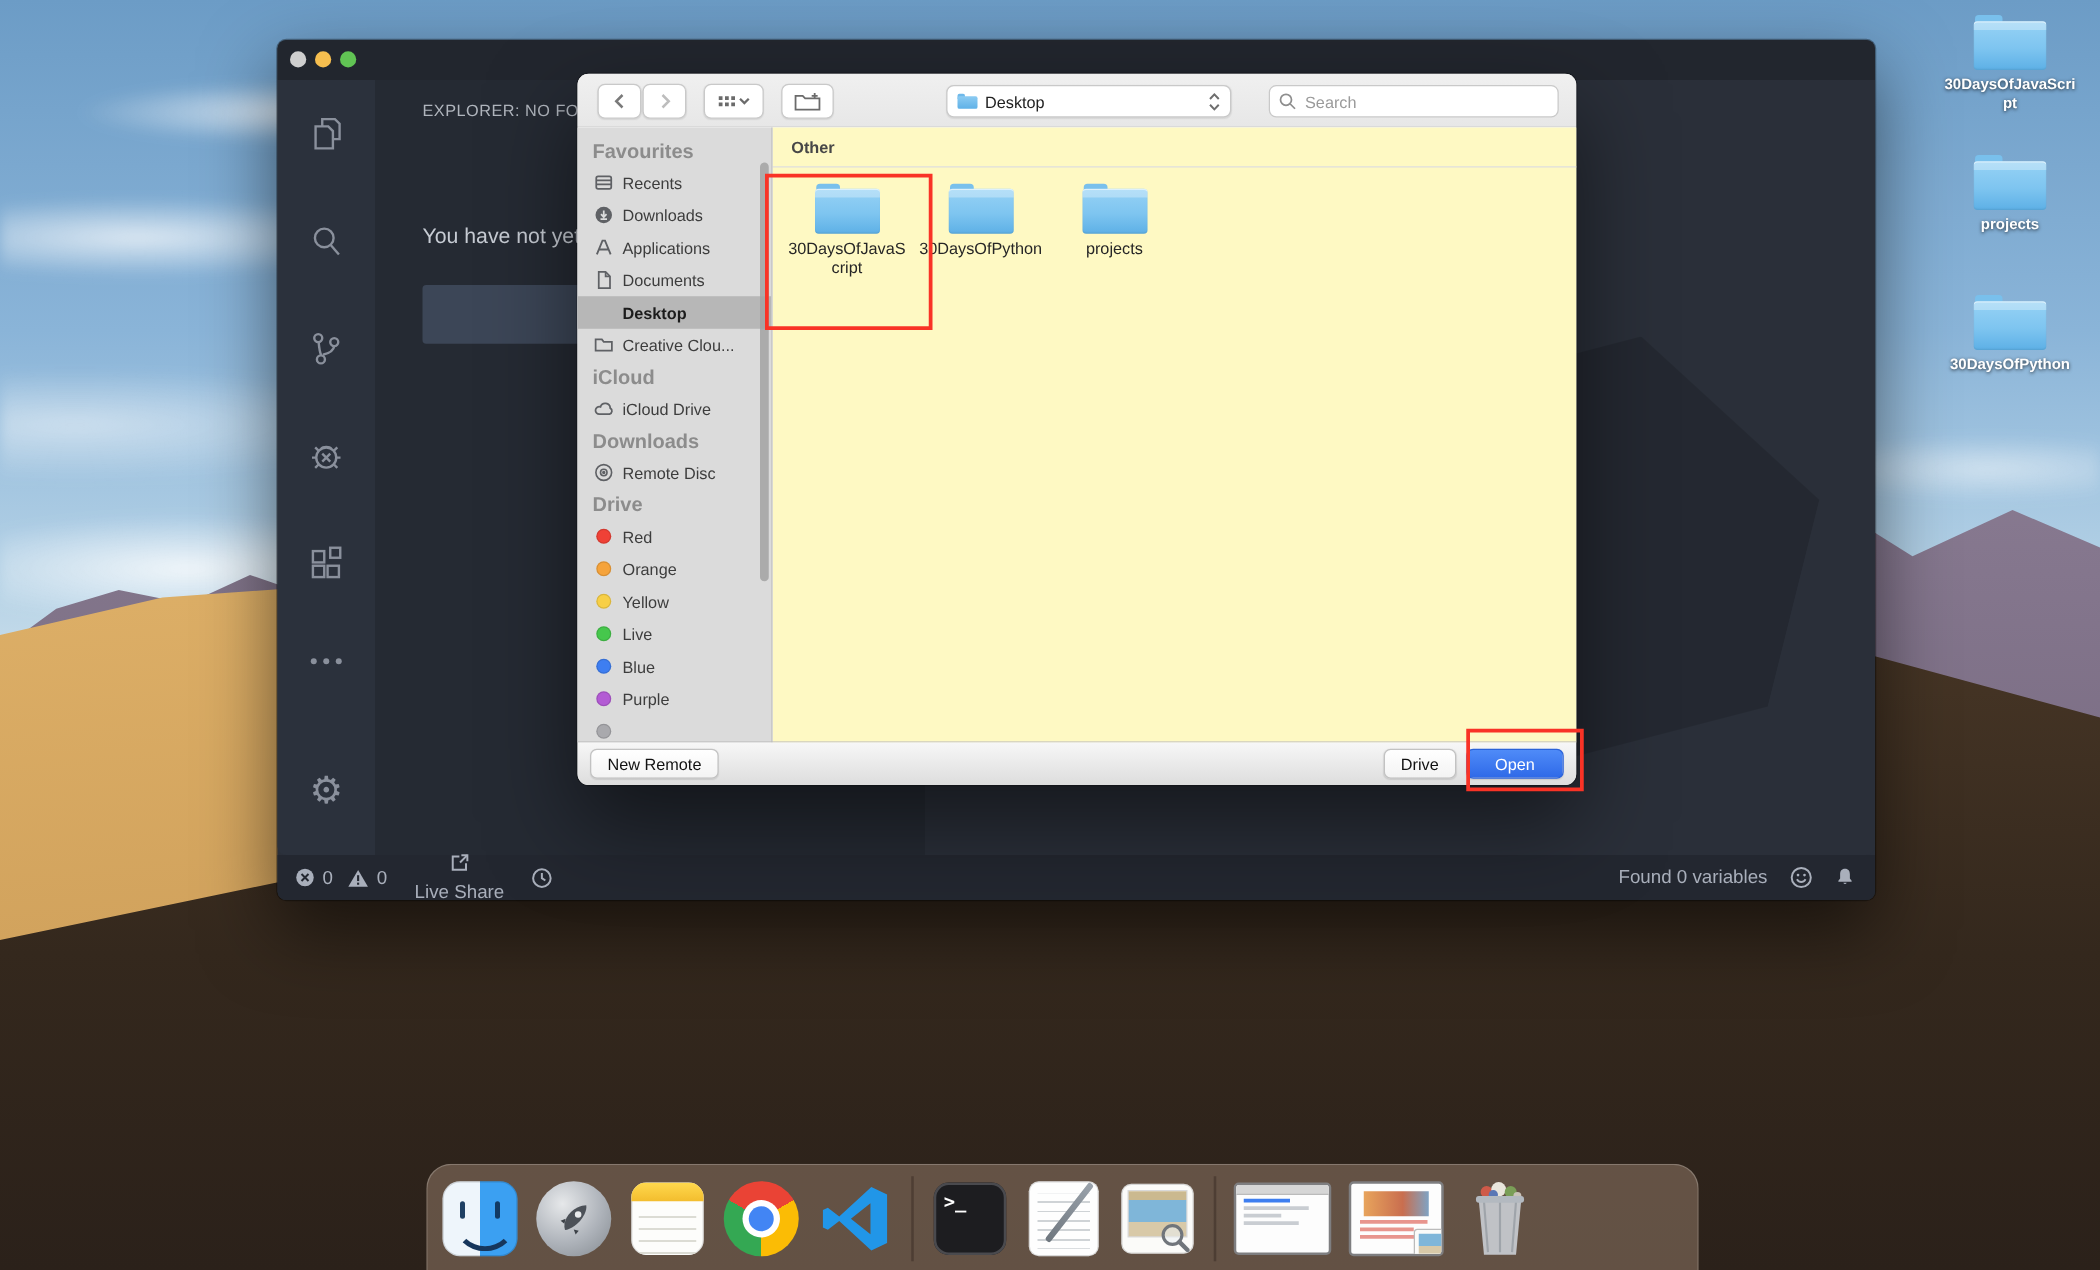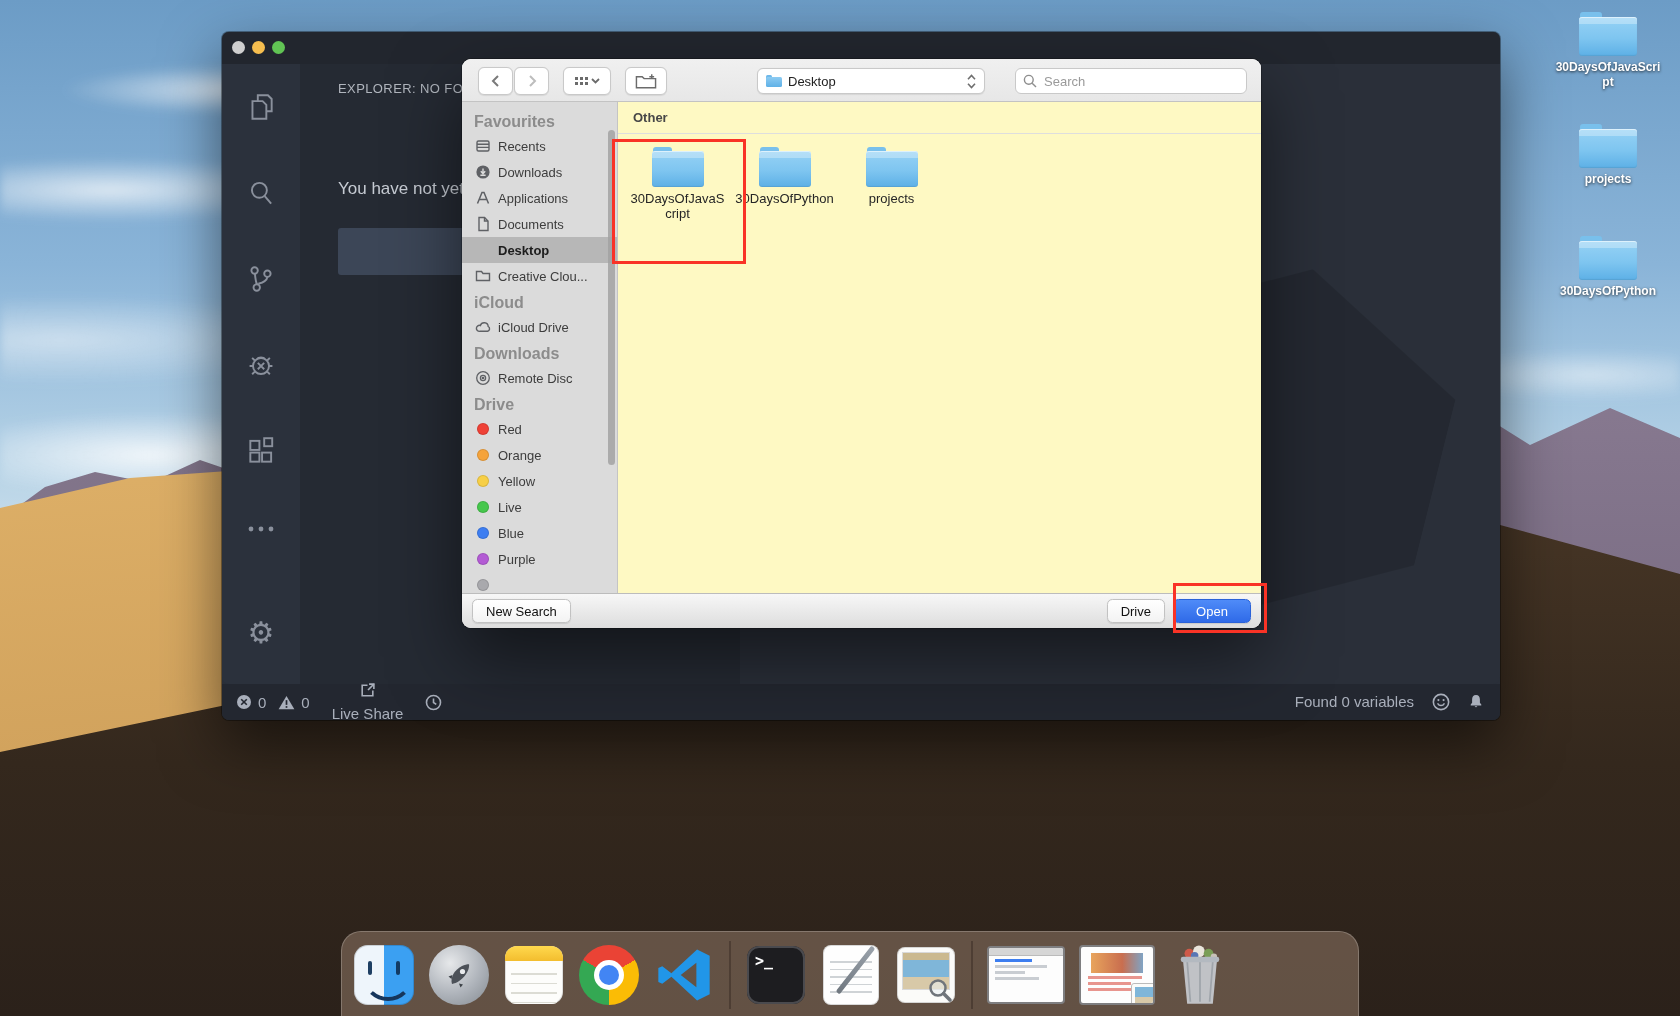--- a/index.html
+++ b/index.html
@@ -496,21 +496,21 @@
                 <div class="tab"></div>
                 <div class="fbody"></div>
               </div>
             <div class="fname">projects</div>
           </div>
         </div>
       </div>
     </div>
 
     <div class="dlg-footer">
-      <div class="btn">New Search</div>
+      <div class="btn">New Remote</div>
       <div class="footer-spacer"></div>
       <div class="btn">Drive</div>
       <div class="btn primary">Open</div>
     </div>
   </div>
 
   <div class="abs annotation ann-folder" style="border-color: rgb(249, 51, 38);"></div>
   <div class="abs annotation ann-open" style="border-color: rgb(249, 51, 38);"></div>
 
   <div class="abs dock">

